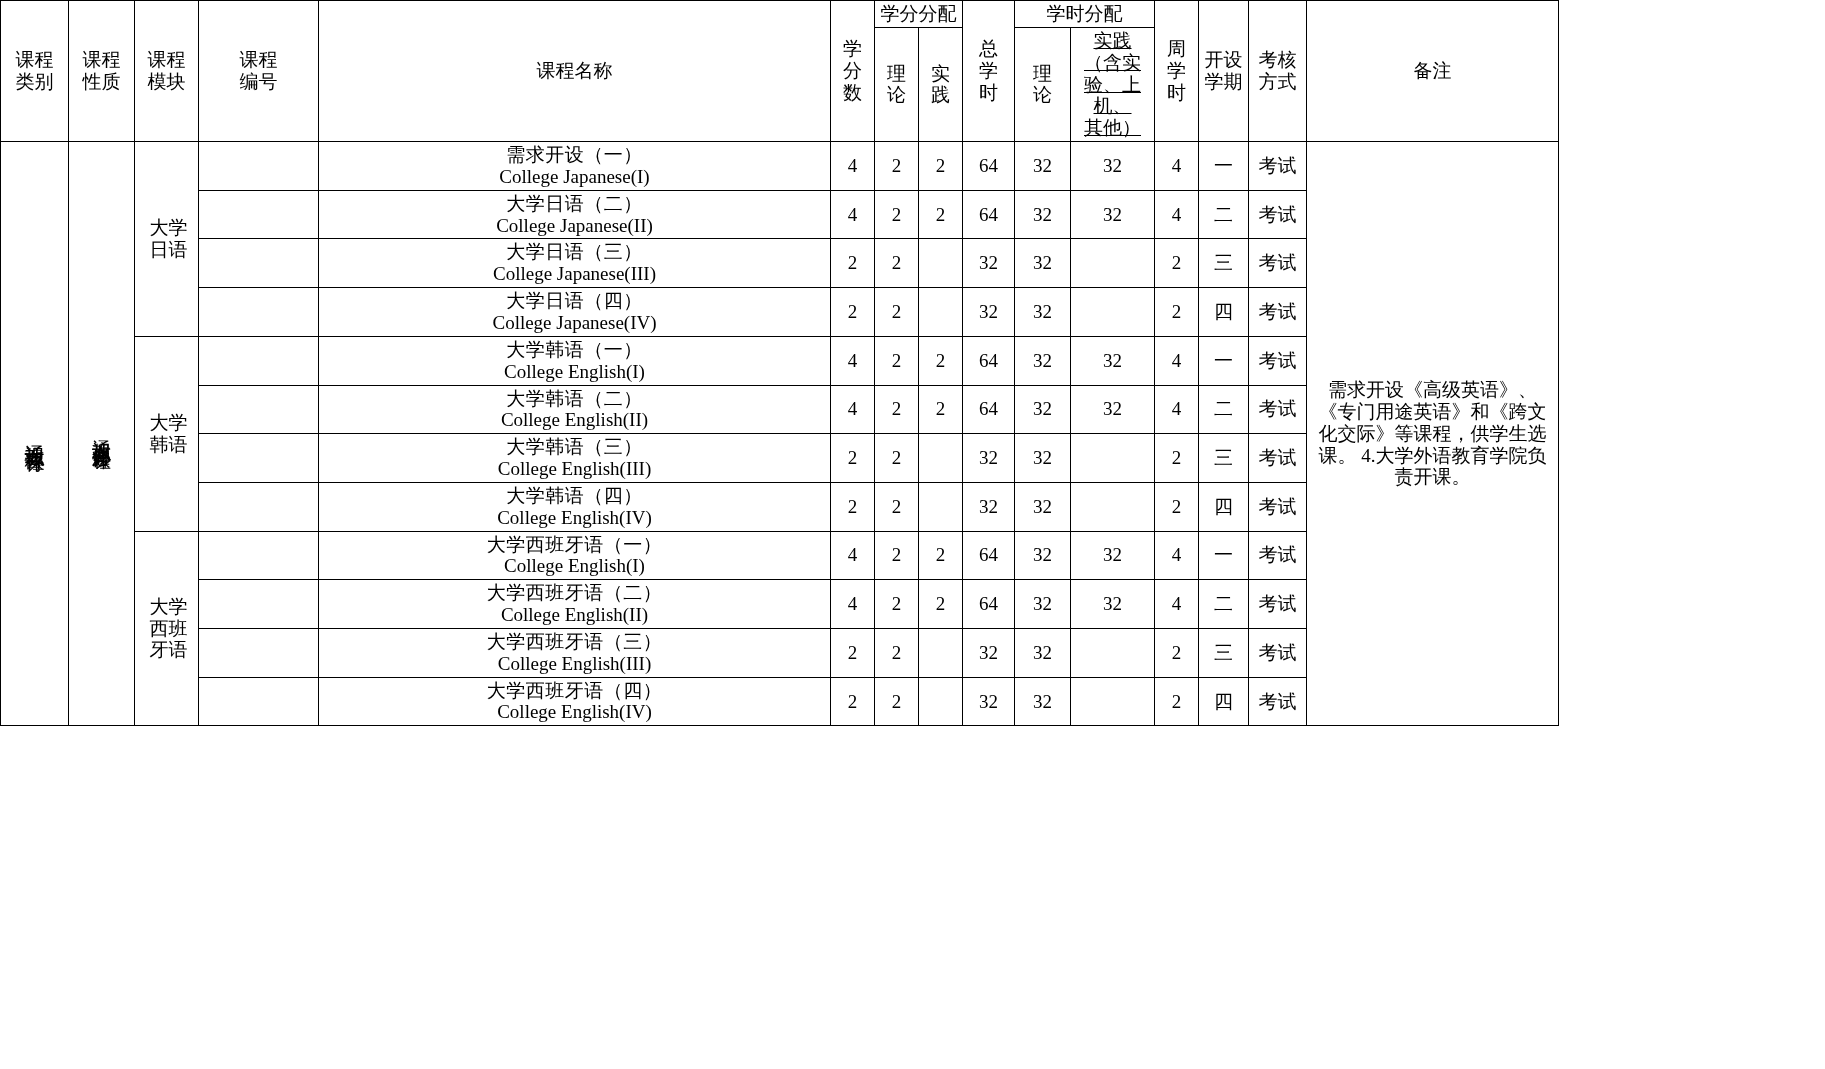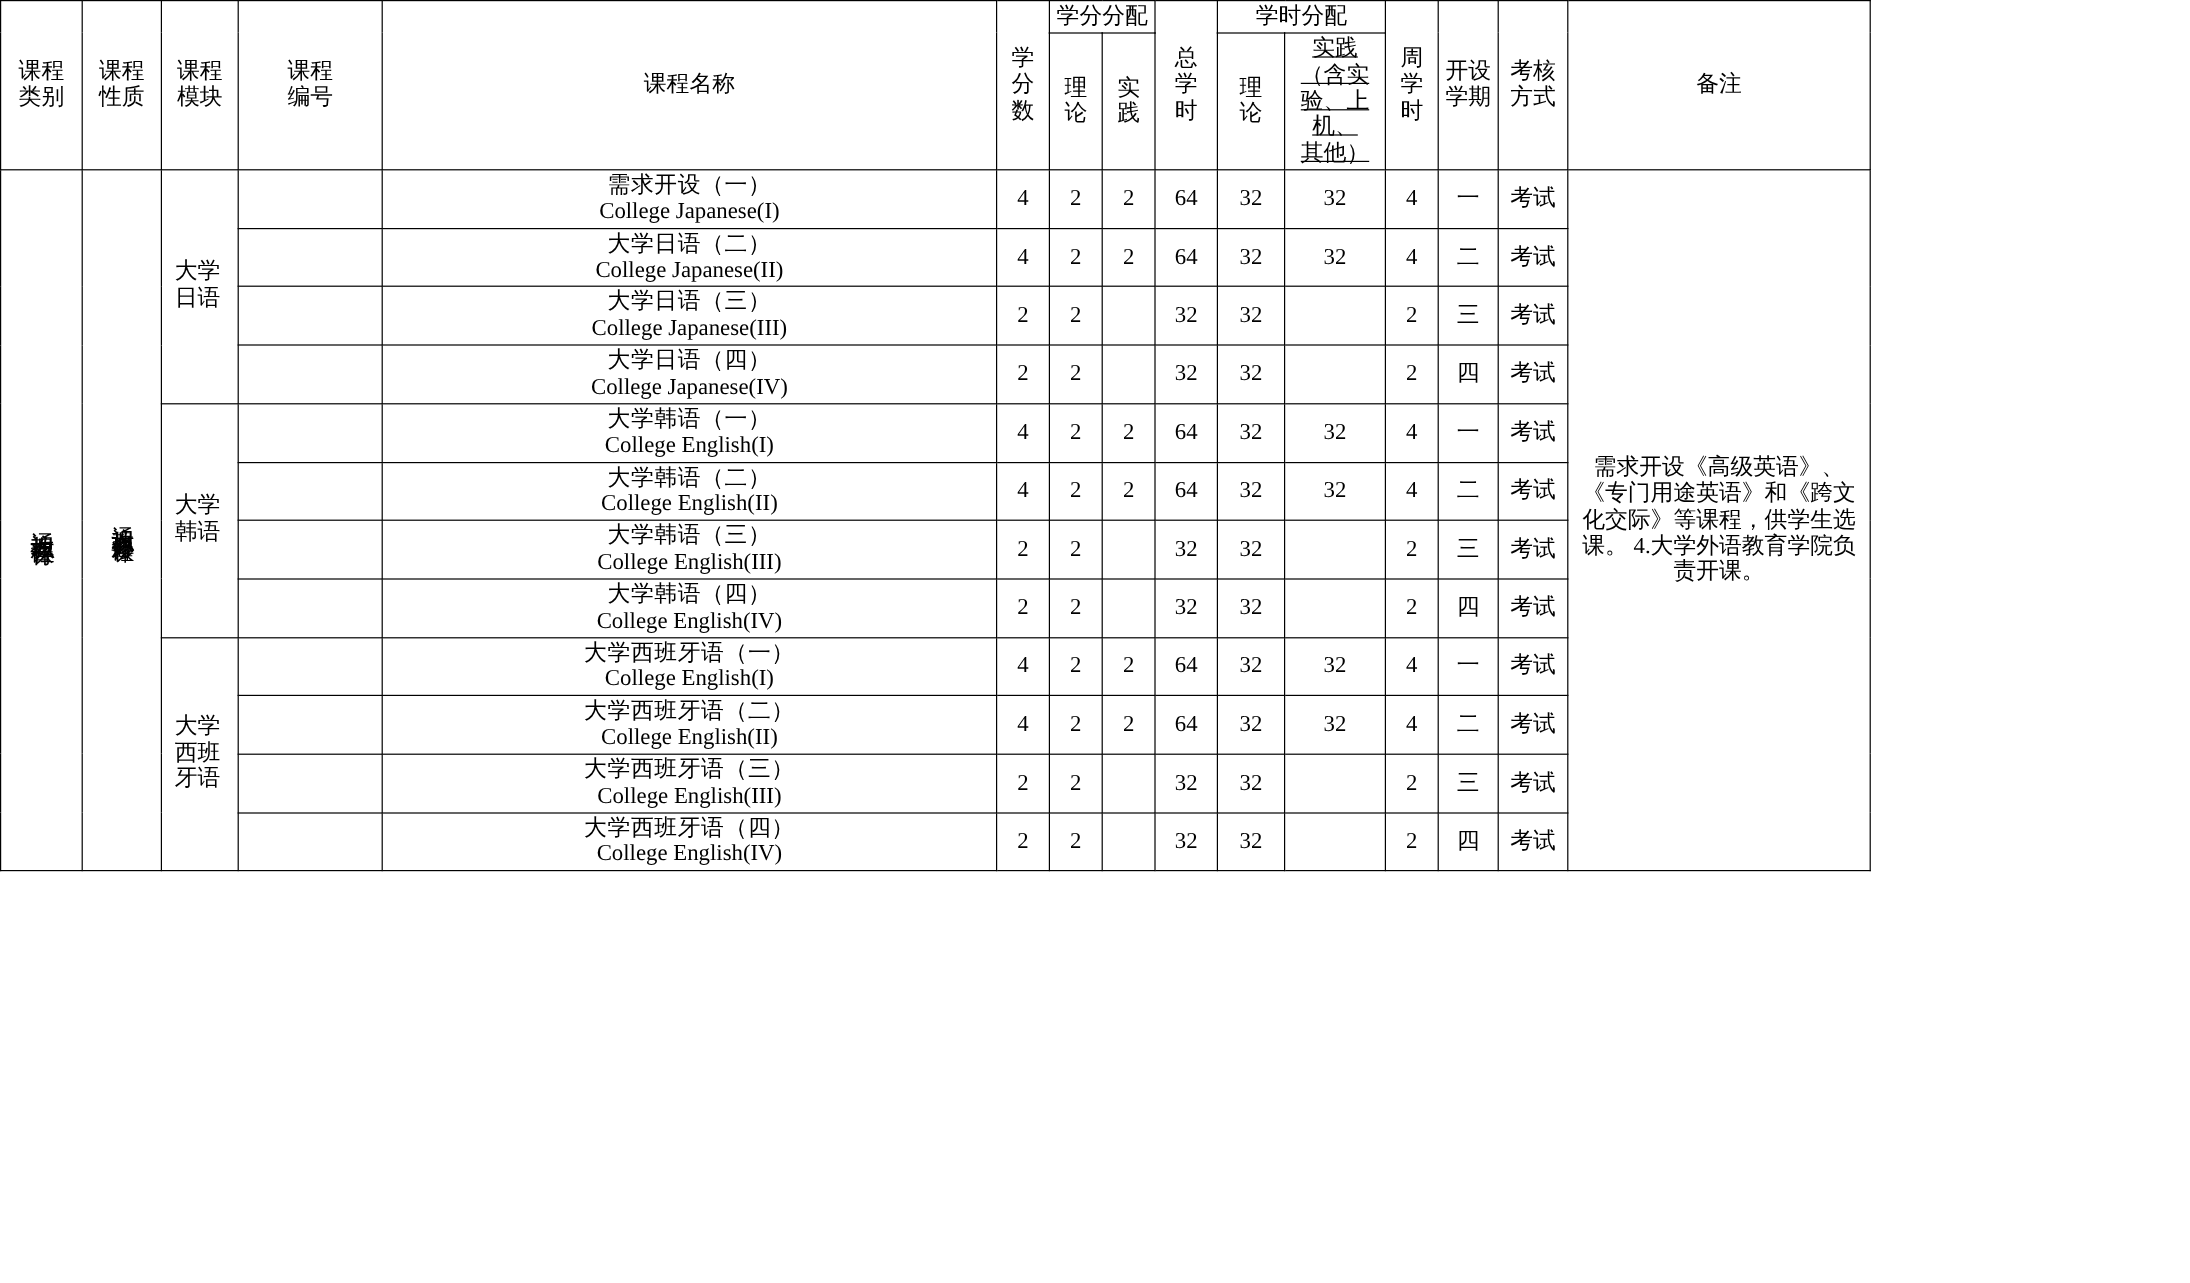--- a/index.html
+++ b/index.html
@@ -82,22 +82,21 @@
     padding: 4px 5px;
     font-family: Liberation Serif, serif;
   }
   .module-cell {
     font-size: 19px;
     line-height: 1.25;
   }
   .module-cell .stack {
     display: inline-block;
     width: 2.2em;
-    text-align: left;
-    font-family: Liberation Mono, monospace;
+    text-align: right;
   }
   
   col.c-cat      { width: 68px; }
   col.c-nature   { width: 66px; }
   col.c-module   { width: 64px; }
   col.c-code     { width: 120px; }
   col.c-name     { width: 512px; }
   col.c-credit   { width: 44px; }
   col.c-theory1  { width: 44px; }
   col.c-prac1    { width: 44px; }

